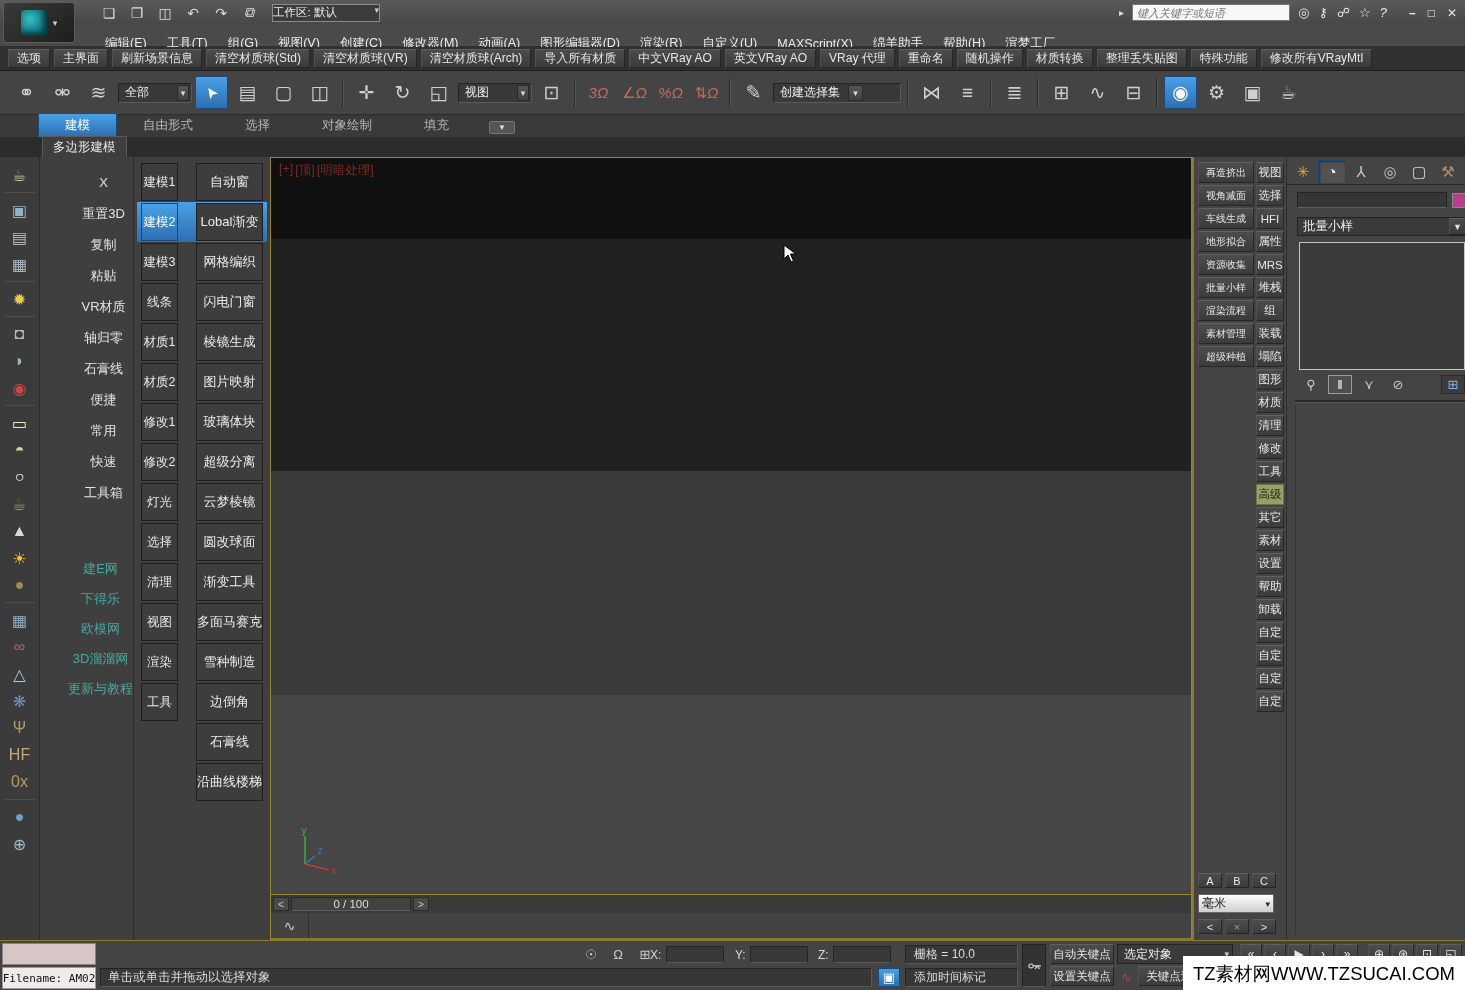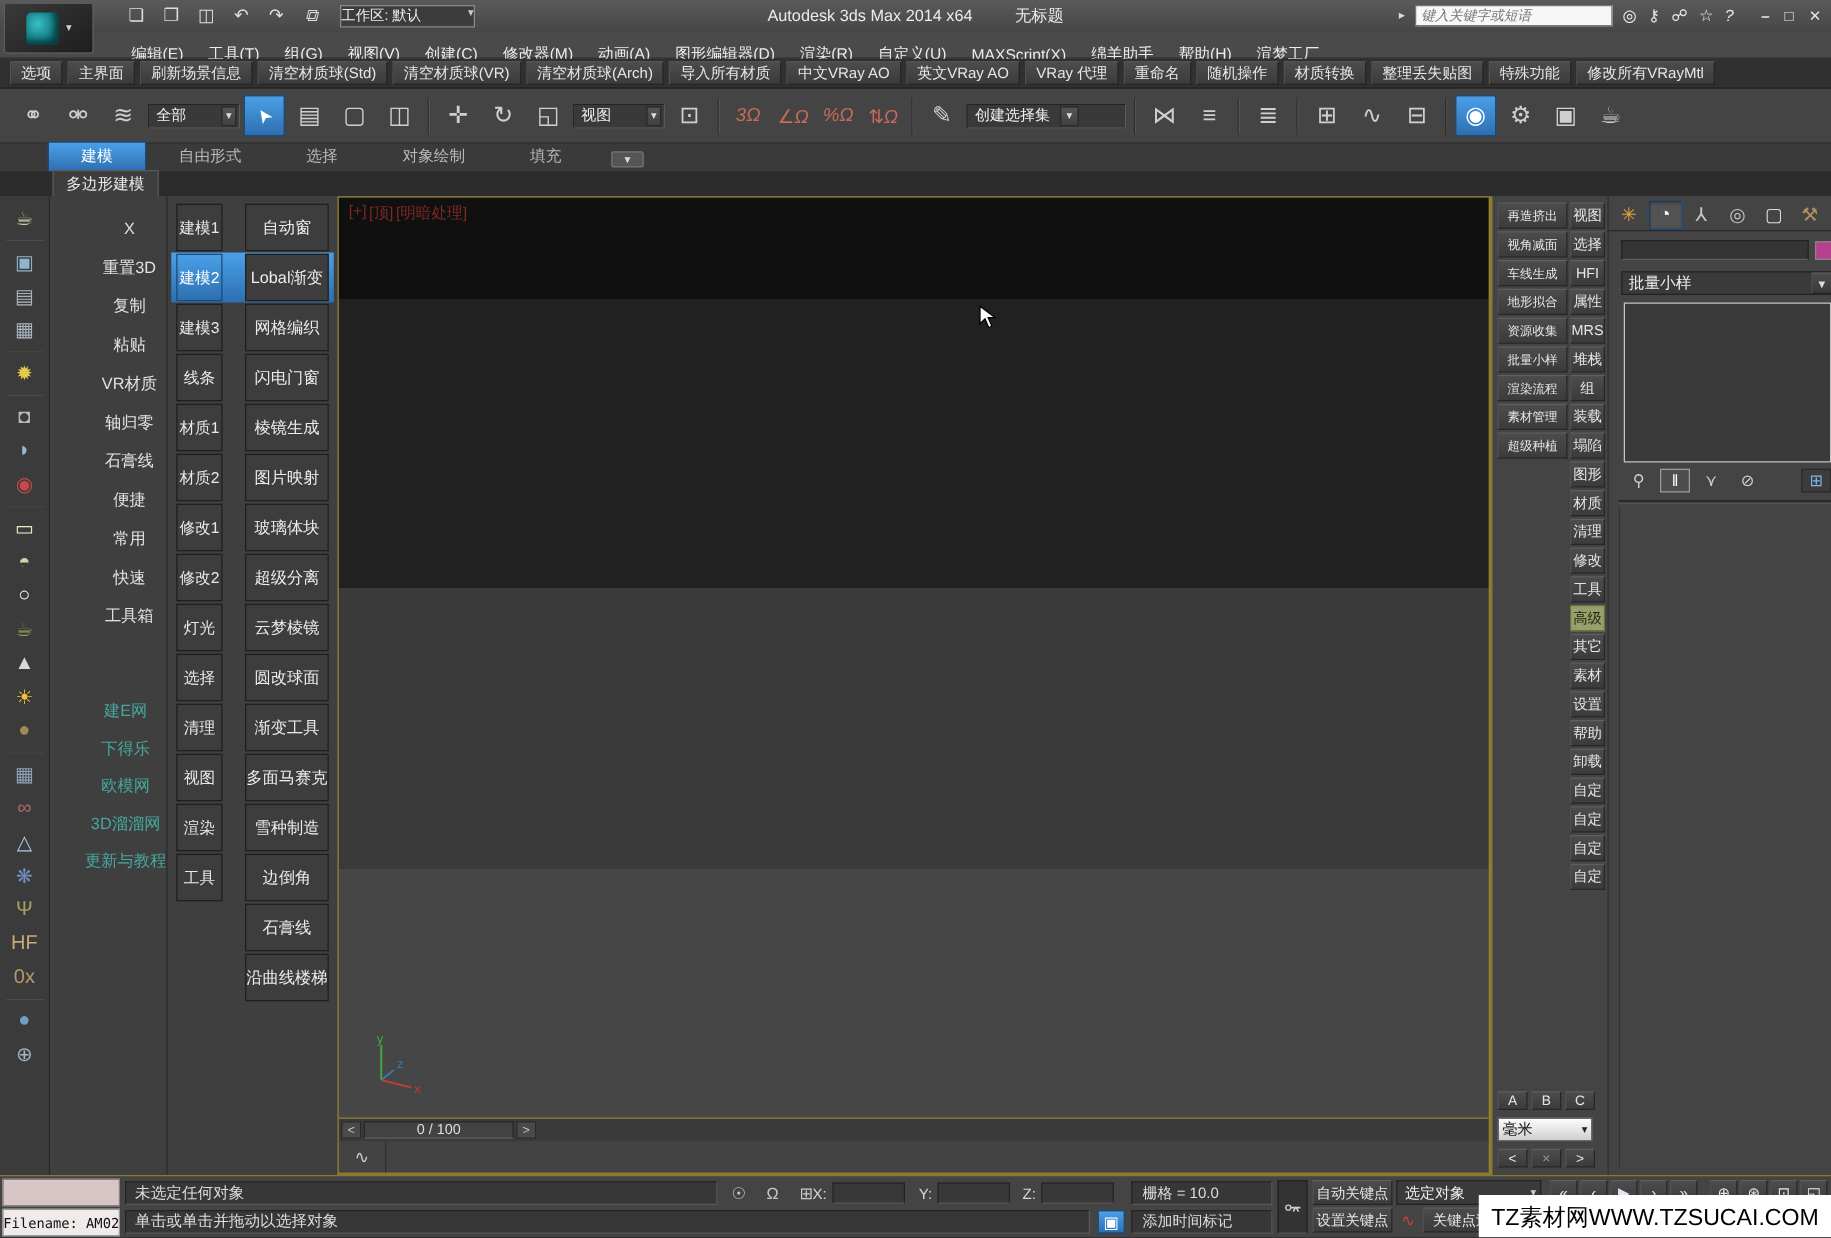--- a/index.html
+++ b/index.html
@@ -290,23 +290,20 @@
           <i>↷</i>
         </span>
         <span class="qbtn">
           <i>⧉</i>
         </span>
       </div>
     <div class="ws-dd">
       <span>工作区: 默认</span>
       <i class="dda"></i>
     </div>
-    <div class="title">
-      <span>Autodesk 3ds Max  2014 x64</span><span class="doc">无标题</span>
-    </div>
     <div class="tb-right">
       <i class="sarr"></i>
       <input class="search" placeholder="键入关键字或短语" style="">
       <div class="info-icons">
 
       <span class="iico"><i>◎</i></span>
           <span class="iico"><i>⚷</i></span>
           <span class="iico"><i>☍</i></span>
           <span class="iico"><i>☆</i></span>
           <span class="iico"><i>?</i></span>
@@ -838,21 +835,20 @@
           </div>
         <div class="cp-div"></div>
         <div class="cp-empty"></div>
       </div>
     </div>
   </div>
 
   <div class="statusbar">
     <input class="listener" value="" style="">
     <div class="fname">Filename: AM02</div>
-    <div class="selstat sunken">未选定任何对象</div>
     <div class="toggles">
 
     <span class="sbtn">
           <i>☉</i>
         </span>
         <span class="sbtn">
           <i>Ω</i>
         </span>
         <span class="sbtn">
           <i>⊞</i>

